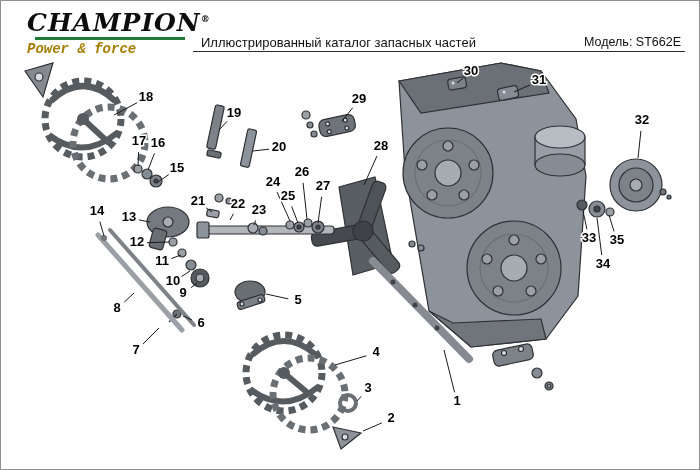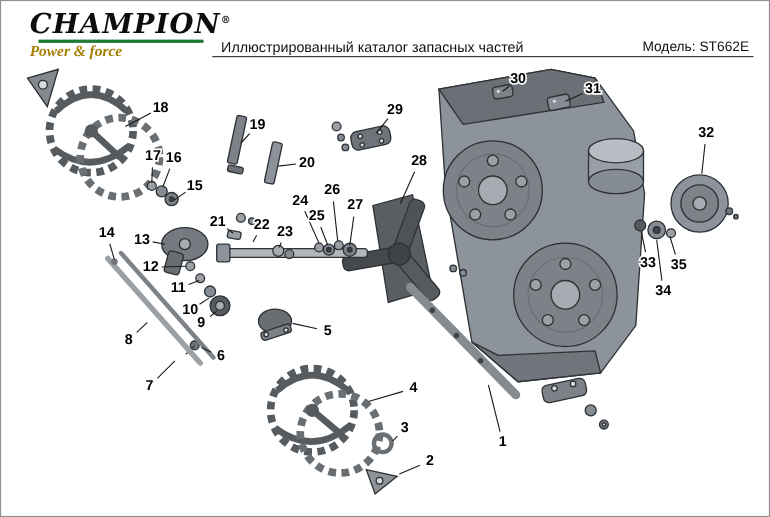--- a/index.html
+++ b/index.html
@@ -10,21 +10,21 @@
   }
   
   .logo{position:absolute;left:26px;top:5px;width:166px;text-align:left;}
   .logo-text{
     font-family:"DejaVu Serif",serif;font-style:italic;font-weight:bold;
     font-size:25px;line-height:26px;letter-spacing:1px;color:#0d0d0d;white-space:nowrap;
   }
   .logo-text .reg{font-size:9px;vertical-align:super;letter-spacing:0;}
   .logo-rule{height:3px;margin:1px 8px 1px 8px;background:var(--brand-green,#1e7a34);}
   .logo-tagline{
-    font-family:Liberation Serif, serif;font-style:italic;font-weight:bold;
+    font-family:Liberation Mono, monospace;font-style:italic;font-weight:bold;
     font-size:14px;line-height:16px;color:var(--brand-gold,#a67c00);
   }
   .page-title{
     position:absolute;left:200px;top:34px;width:340px;
     font-size:13px;color:#111;white-space:nowrap;
   }
   .model-label{
     position:absolute;right:18px;top:34px;font-size:12.5px;color:#111;white-space:nowrap;margin-left:25px;
   }
   .header-rule{

